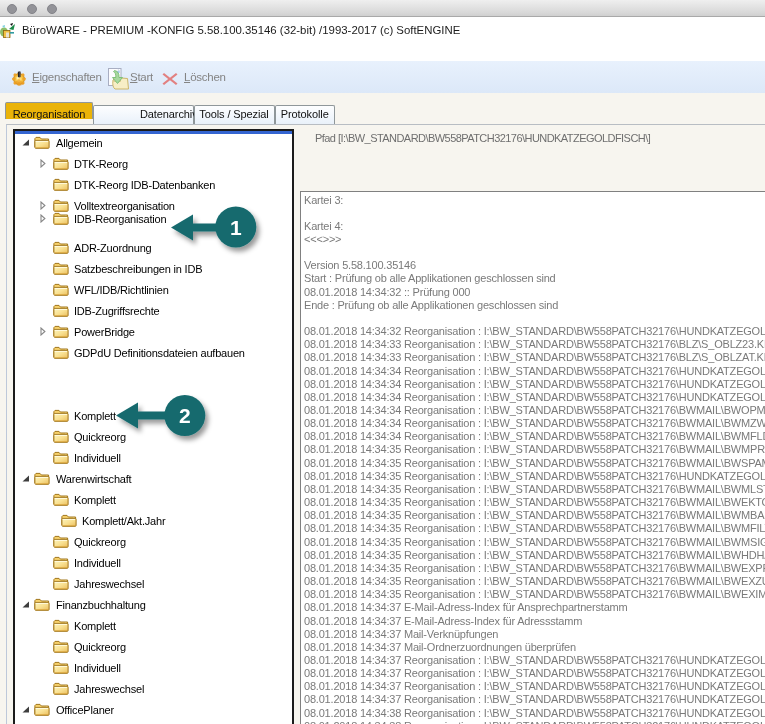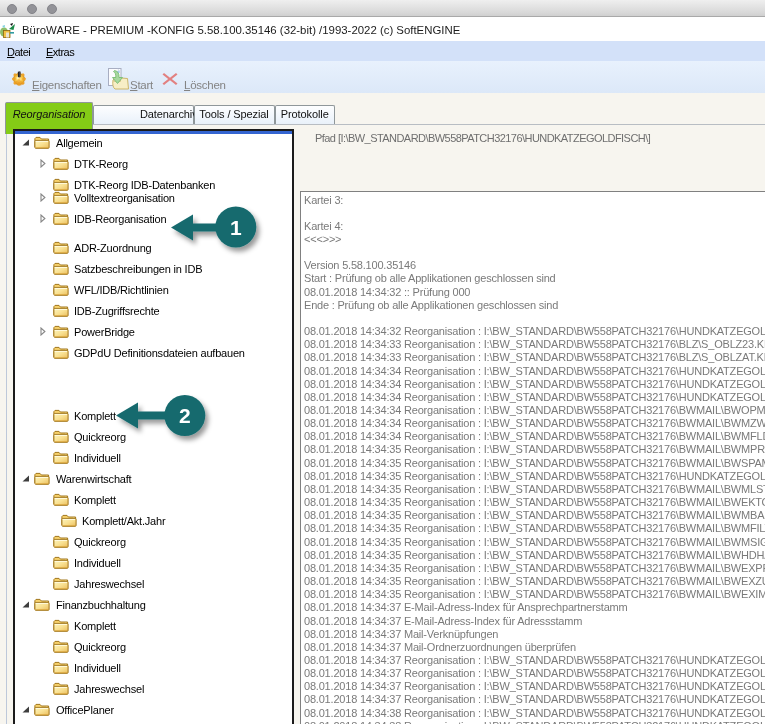--- a/index.html
+++ b/index.html
@@ -16,29 +16,29 @@
 #title { position:absolute; left:22px; top:5.5px; font-size:11.4px; color:#1c1c1c; white-space:nowrap; }
 #appicon { position:absolute; left:0px; top:5px; }
 
 #menubar { position:absolute; left:0; top:41px; width:765px; height:20px;
   background:#d3e1f9; font-size:11px; letter-spacing:-0.5px; color:#000; }
 .mitem { position:absolute; top:5px; }
 .ul { text-decoration:underline; }
 
 #toolbar { position:absolute; left:0; top:61px; width:765px; height:32px;
   background:linear-gradient(#e8f1fd,#dce8f8); }
-.tbtxt { position:absolute; top:10px; font-size:11.5px; letter-spacing:-0.25px; color:#848484; white-space:nowrap;margin-top:8px; }
+.tbtxt { position:absolute; top:10px; font-size:11.5px; letter-spacing:-0.25px; color:#848484; white-space:nowrap; }
 
 #dlg { position:absolute; left:0; top:93px; width:765px; height:631px; background:#f7f5ef; }
 
 .tab { position:absolute; font-size:11px; letter-spacing:-0.1px; color:#111; text-align:center;
   border:1px solid #8f979a; border-bottom:none; border-radius:2px 2px 0 0; }
 .tab.inactive { top:12px; height:19px; background:linear-gradient(#fdfeff,#e9f1fa);
   padding-top:2px; z-index:1; }
-.tab.active { top:9px; height:32px; background:#84cc16; padding-top:4.5px; z-index:3;font-style:italic; }
+.tab.active { top:9px; height:17px; background:#eab308; padding-top:4.5px; z-index:3; }
 #pagebody { position:absolute; left:6px; top:31px; width:765px; height:600px;
   border-top:1px solid #b8bdc3; border-left:1px solid #bdc8da; background:#f7f5ef; z-index:2; }
 
 #tree { position:absolute; left:13px; top:129px; width:281px; height:600px;
   background:#fff; border:2px solid #1b1b1b; border-right-width:2px; z-index:4; }
 #bluestrip { position:absolute; left:0; top:0; width:100%; height:3px; background:#3465d1; }
 .trow { position:absolute; height:21px; font-size:11px; letter-spacing:-0.2px; color:#000; white-space:nowrap; }
 .trow .lbl { position:absolute; top:3.5px; }
 .texp { position:absolute; top:6px; }
 .tfold { position:absolute; top:3px; }
@@ -62,27 +62,23 @@
 <div id="titlebar">
   <svg id="appicon" width="16" height="16" viewBox="0 0 16 16">
     <ellipse cx="4" cy="9" rx="4" ry="4.5" fill="#8fbe6a"></ellipse>
     <rect x="3.5" y="7.5" width="6.5" height="7" fill="#f2c144" stroke="#8a6410" stroke-width="0.8"></rect>
     <rect x="6" y="9.5" width="3" height="5" fill="#e8e2d2"></rect>
     <polygon points="9,6 15,1 13.5,7 11,6.5" fill="#1b8a48"></polygon>
     <polygon points="10,1 13,0 12,3" fill="#111"></polygon>
     <rect x="10" y="9" width="4" height="1.6" fill="#2e9ba0"></rect>
     <polygon points="2,3 5,2 4.5,5" fill="#7ad0e0"></polygon>
   </svg>
-  <div id="title">BüroWARE - PREMIUM -KONFIG 5.58.100.35146 (32-bit) /1993-2022 (c) SoftENGINE</div>
+  <div id="title">BüroWARE - PREMIUM -KONFIG 5.58.100.35146 (32-bit) /1993-2017 (c) SoftENGINE</div>
 </div>
 
-<div id="menubar">
-  <div class="mitem" style="left:7px"><span class="ul">D</span>atei</div>
-  <div class="mitem" style="left:46px"><span class="ul">E</span>xtras</div>
-</div>
 
 <div id="toolbar">
   <svg style="position:absolute;left:11px;top:9px" width="16" height="16" viewBox="0 0 16 16">
     <g>
       <circle cx="8" cy="9" r="5.4" fill="#f6c23e" stroke="#c9820e" stroke-width="1"></circle>
       <g fill="#eda42c">
         <rect x="6.7" y="2.2" width="2.6" height="3" rx="0.5"></rect>
         <rect x="6.7" y="12.6" width="2.6" height="3" rx="0.5"></rect>
         <rect x="1.2" y="7.7" width="3" height="2.6" rx="0.5"></rect>
         <rect x="11.6" y="7.7" width="3" height="2.6" rx="0.5"></rect>
@@ -164,21 +160,21 @@
       </div>
       <div class="trow" style="top:23px;left:0;width:279px">
         <svg class="texp" style="left:24.5px;top:5px" width="6" height="9" viewBox="0 0 6 9">
           <use href="#expcl"></use>
         </svg>
         <svg class="tfold" style="left:38px" width="16" height="13" viewBox="0 0 16 13">
           <use href="#folder"></use>
         </svg>
         <div class="lbl" style="left:59px">DTK-Reorg</div>
       </div>
-      <div class="trow" style="top:57px;left:0;width:279px">
+      <div class="trow" style="top:65px;left:0;width:279px">
         <svg class="texp" style="left:24.5px;top:5px" width="6" height="9" viewBox="0 0 6 9">
           <use href="#expcl"></use>
         </svg>
         <svg class="tfold" style="left:38px" width="16" height="13" viewBox="0 0 16 13">
           <use href="#folder"></use>
         </svg>
         <div class="lbl" style="left:59px">Volltextreorganisation</div>
       </div>
       <div class="trow" style="top:78px;left:0;width:279px">
         <svg class="texp" style="left:24.5px;top:5px" width="6" height="9" viewBox="0 0 6 9">

